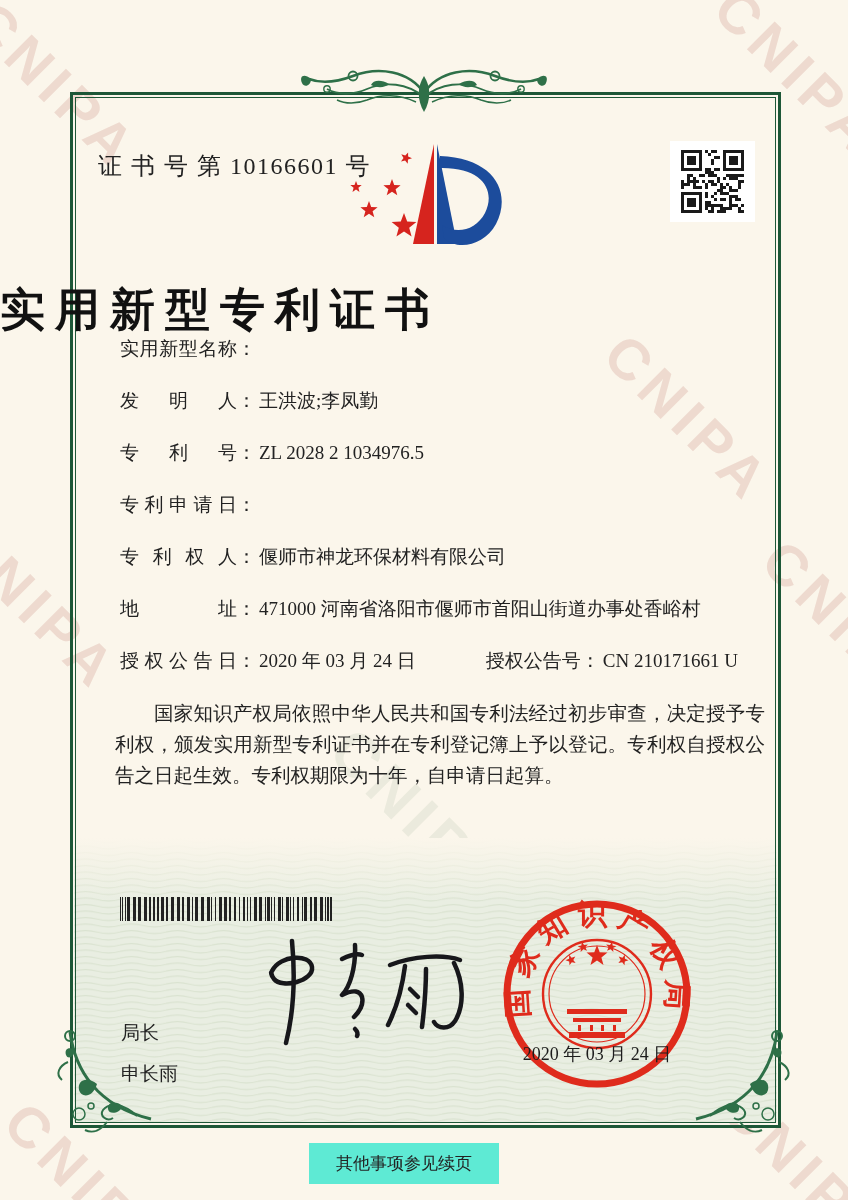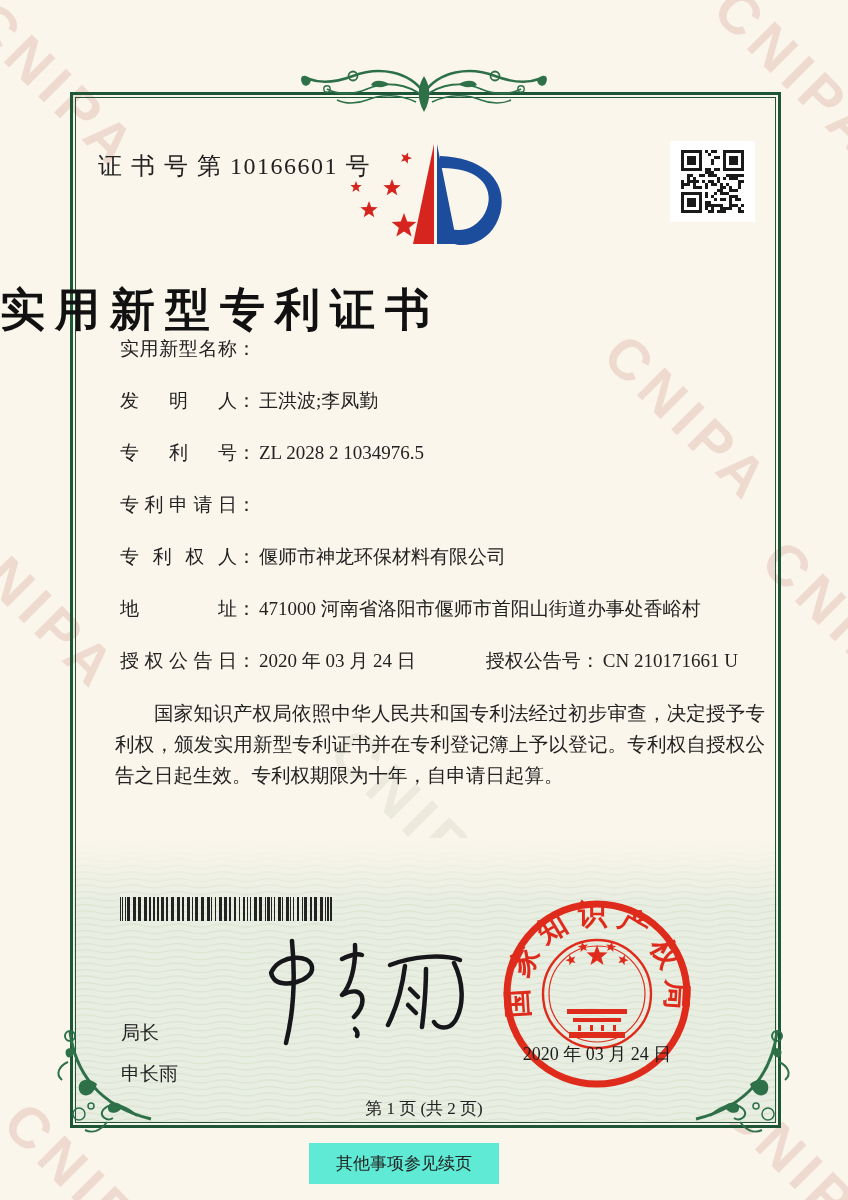--- a/index.html
+++ b/index.html
@@ -428,16 +428,15 @@
     </g>
     <defs>
       <path id="sealArc" d="M34.2 123.9 A70 70 0 1 1 165.8 123.9" fill="none"></path>
     </defs>
     <text class="seal-arc-text">
       <textPath href="#sealArc" startOffset="50%" text-anchor="middle">国家知识产权局</textPath>
     </text>
   </svg>
   <div class="seal-date">2020 年 03 月 24 日</div>
 
-  <div class="page-info">第 1 页 (共 2 页)</div>
   <div class="cont-note">其他事项参见续页</div>
 
 </div>
 
 </body></html>

